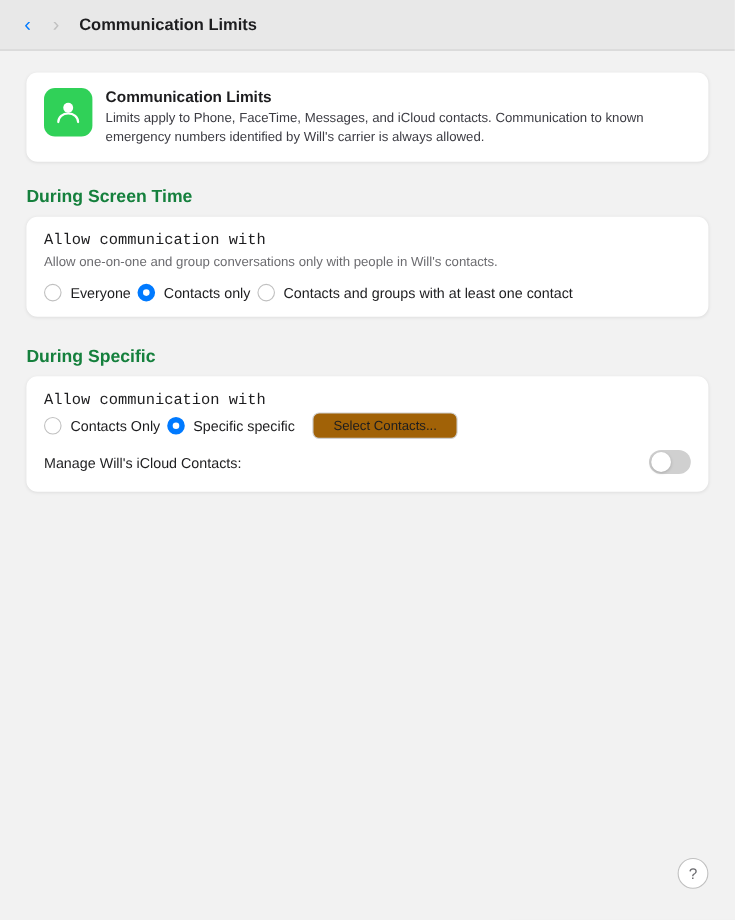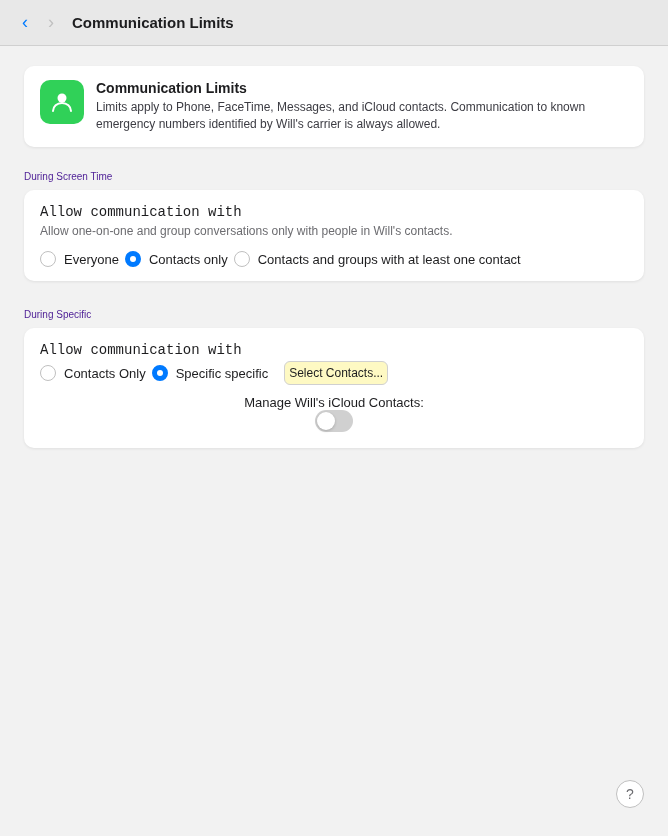--- a/index.html
+++ b/index.html
@@ -103,23 +103,23 @@
     }
 
     .app-info-desc {
       font-size: 12px;
       color: #3c3c43;
       line-height: 1.4;
     }
 
     
     .section-heading {
-      font-size: 10px;
-      font-weight: 400;
-      color: #4c1d95;
+      font-size: 16px;
+      font-weight: 700;
+      color: #15803d;
       margin-bottom: 8px;
       margin-top: 4px;
     }
 
     
     .allow-card {
       background: #ffffff;
       border-radius: 10px;
       padding: 14px 16px;
       margin-bottom: 20px;
@@ -188,21 +188,20 @@
     .downtime-section {
       margin-top: 4px;
     }
 
     
     .toggle-row {
       display: flex;
       align-items: center;
       justify-content: space-between;
       padding: 10px 0 2px 0;
-      flex-direction: column;
     }
 
     .toggle-label {
       font-size: 13px;
       color: #1d1d1f;
     }
 
     .toggle-switch {
       width: 38px;
       height: 22px;
@@ -219,24 +218,24 @@
       background: #fff;
       position: absolute;
       top: 2px;
       left: 2px;
       box-shadow: 0 1px 3px rgba(0,0,0,0.2);
       transition: left 0.15s;
     }
 
     
     .select-btn {
-      background: #fef9c3;
+      background: #a16207;
       border: 1px solid #d0d0d0;
       border-radius: 6px;
-      padding: 4px 4px;
+      padding: 4px 18px;
       font-size: 12px;
       color: #1d1d1f;
       cursor: pointer;
       margin-left: 8px;
     }
 
     
     .help-btn-container {
       display: flex;
       justify-content: flex-end;

